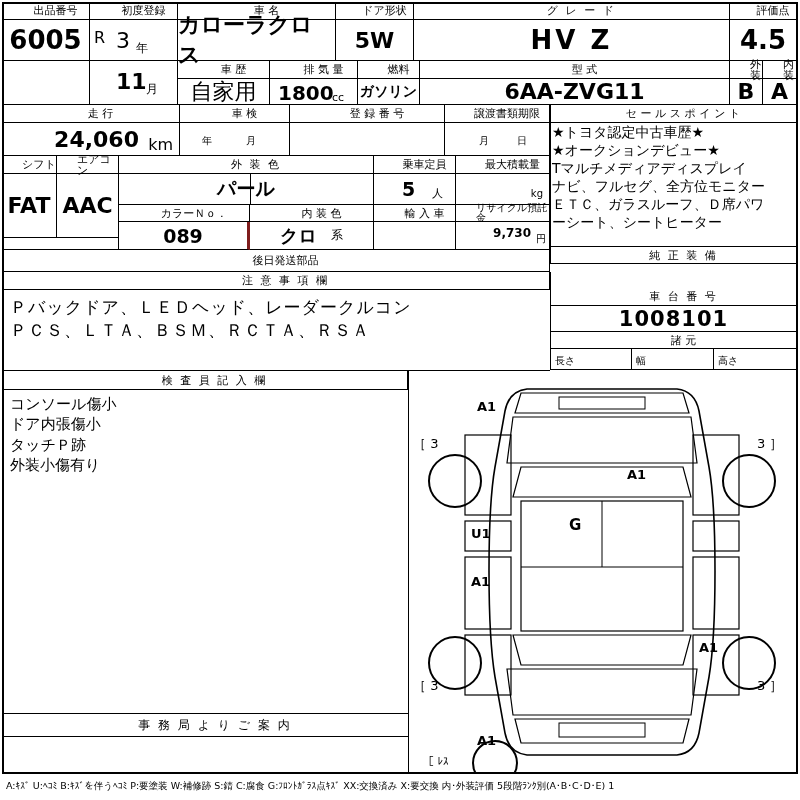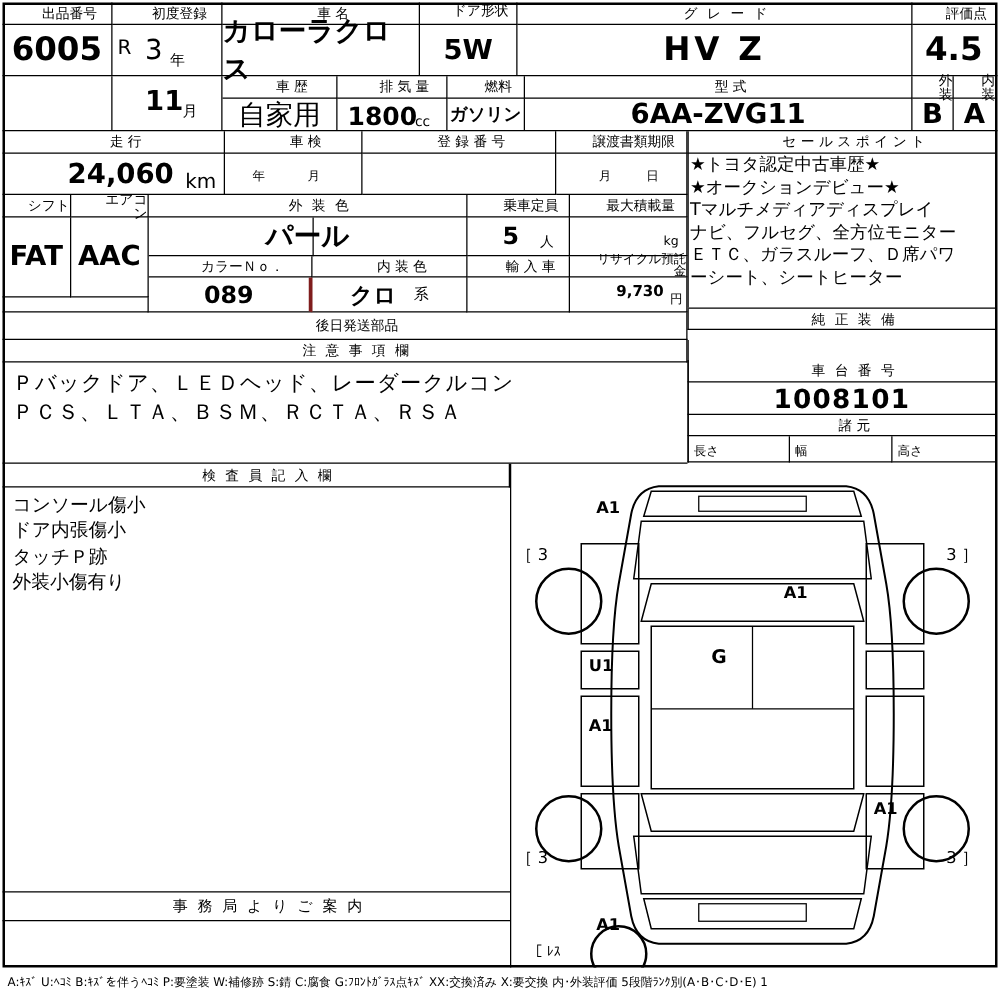--- a/index.html
+++ b/index.html
@@ -5,21 +5,21 @@
   html,body{margin:0;padding:0;background:#fff;}
   body{
     width:800px;height:800px;
     font-family:"DejaVu Sans","Liberation Sans",sans-serif;
     color:#000;
     -webkit-font-smoothing:none;
   }
   .sheet{position:relative;width:800px;height:800px;box-sizing:border-box;}
   .bx{position:absolute;box-sizing:border-box;border:1px solid #000;}
   .nb{position:absolute;box-sizing:border-box;}
-  .lbl{font-size:11px;text-align:right;line-height:1;padding-left:20px;}
+  .lbl{font-size:11px;text-align:left;line-height:1;padding-left:20px;}
   .ctr{display:flex;align-items:center;justify-content:center;}
   .sp{letter-spacing:2px;}
   .tiny{font-size:10px;}
   .med{font-size:14px;}
   .big{font-size:22px;}
   .huge{font-size:26px;}
   .salespt div{line-height:1.28;font-size:14px;white-space:nowrap;}
   .notes div{line-height:1.35;font-size:17px;letter-spacing:1px;}
   .inspect div{line-height:1.35;font-size:15px;}
   .diagram{position:absolute;}
@@ -51,21 +51,21 @@
   </div>
 
   <div class="nb" style="left:178px;top:2px;width:158px;height:18px;border-bottom:1px solid #000;border-right:1px solid #000;">
     <div class="lbl ctr" style="height:100%;">車 名</div>
   </div>
   <div class="nb ctr" style="left:178px;top:20px;width:158px;height:40px;border-right:1px solid #000;">
     <span class="big" style="font-weight:bold;">カローラクロス</span>
   </div>
 
   <div class="nb" style="left:336px;top:2px;width:78px;height:18px;border-bottom:1px solid #000;border-right:1px solid #000;">
-    <div class="lbl ctr" style="height:100%;font-family:Liberation Mono, monospace;">ドア形状</div>
+    <div class="lbl ctr" style="height:100%;">ドア形状</div>
   </div>
   <div class="nb ctr" style="left:336px;top:20px;width:78px;height:40px;border-right:1px solid #000;">
     <span class="big" style="font-weight:bold;">5W</span>
   </div>
 
   <div class="nb" style="left:414px;top:2px;width:316px;height:18px;border-bottom:1px solid #000;border-right:1px solid #000;">
     <div class="lbl ctr sp" style="height:100%;">グ レ ー ド</div>
   </div>
   <div class="nb ctr" style="left:414px;top:20px;width:316px;height:40px;border-right:1px solid #000;">
     <span class="huge" style="font-weight:bold;letter-spacing:3px;">HV Z</span>
@@ -182,21 +182,21 @@
     <span class="big" style="font-weight:bold;">FAT</span>
   </div>
   <div class="nb ctr" style="left:57px;top:174px;width:62px;height:64px;border-right:1px solid #000;border-bottom:1px solid #000;">
     <span class="big" style="font-weight:bold;">AAC</span>
   </div>
 
   <div class="nb" style="left:119px;top:156px;width:255px;height:18px;border-bottom:1px solid #000;border-right:1px solid #000;">
     <div class="lbl ctr sp" style="height:100%;">外 装 色</div>
   </div>
   <div class="nb ctr" style="left:119px;top:174px;width:255px;height:31px;border-right:1px solid #000;border-bottom:1px solid #000;">
-    <span style="font-size:22px;font-weight:bold;">パール</span>
+    <span style="font-size:19px;font-weight:bold;">パール</span>
   </div>
   <div class="nb" style="left:250px;top:174px;width:1px;height:31px;background:#000;"></div>
 
   <div class="nb" style="left:374px;top:156px;width:82px;height:18px;border-bottom:1px solid #000;border-right:1px solid #000;">
     <div class="lbl ctr" style="height:100%;">乗車定員</div>
   </div>
   <div class="nb" style="left:374px;top:174px;width:82px;height:31px;border-right:1px solid #000;border-bottom:1px solid #000;">
     <div class="nb" style="left:28px;top:4px;font-size:19px;font-weight:bold;">5</div>
     <div class="nb" style="left:58px;top:12px;font-size:11px;">人</div>
   </div>

